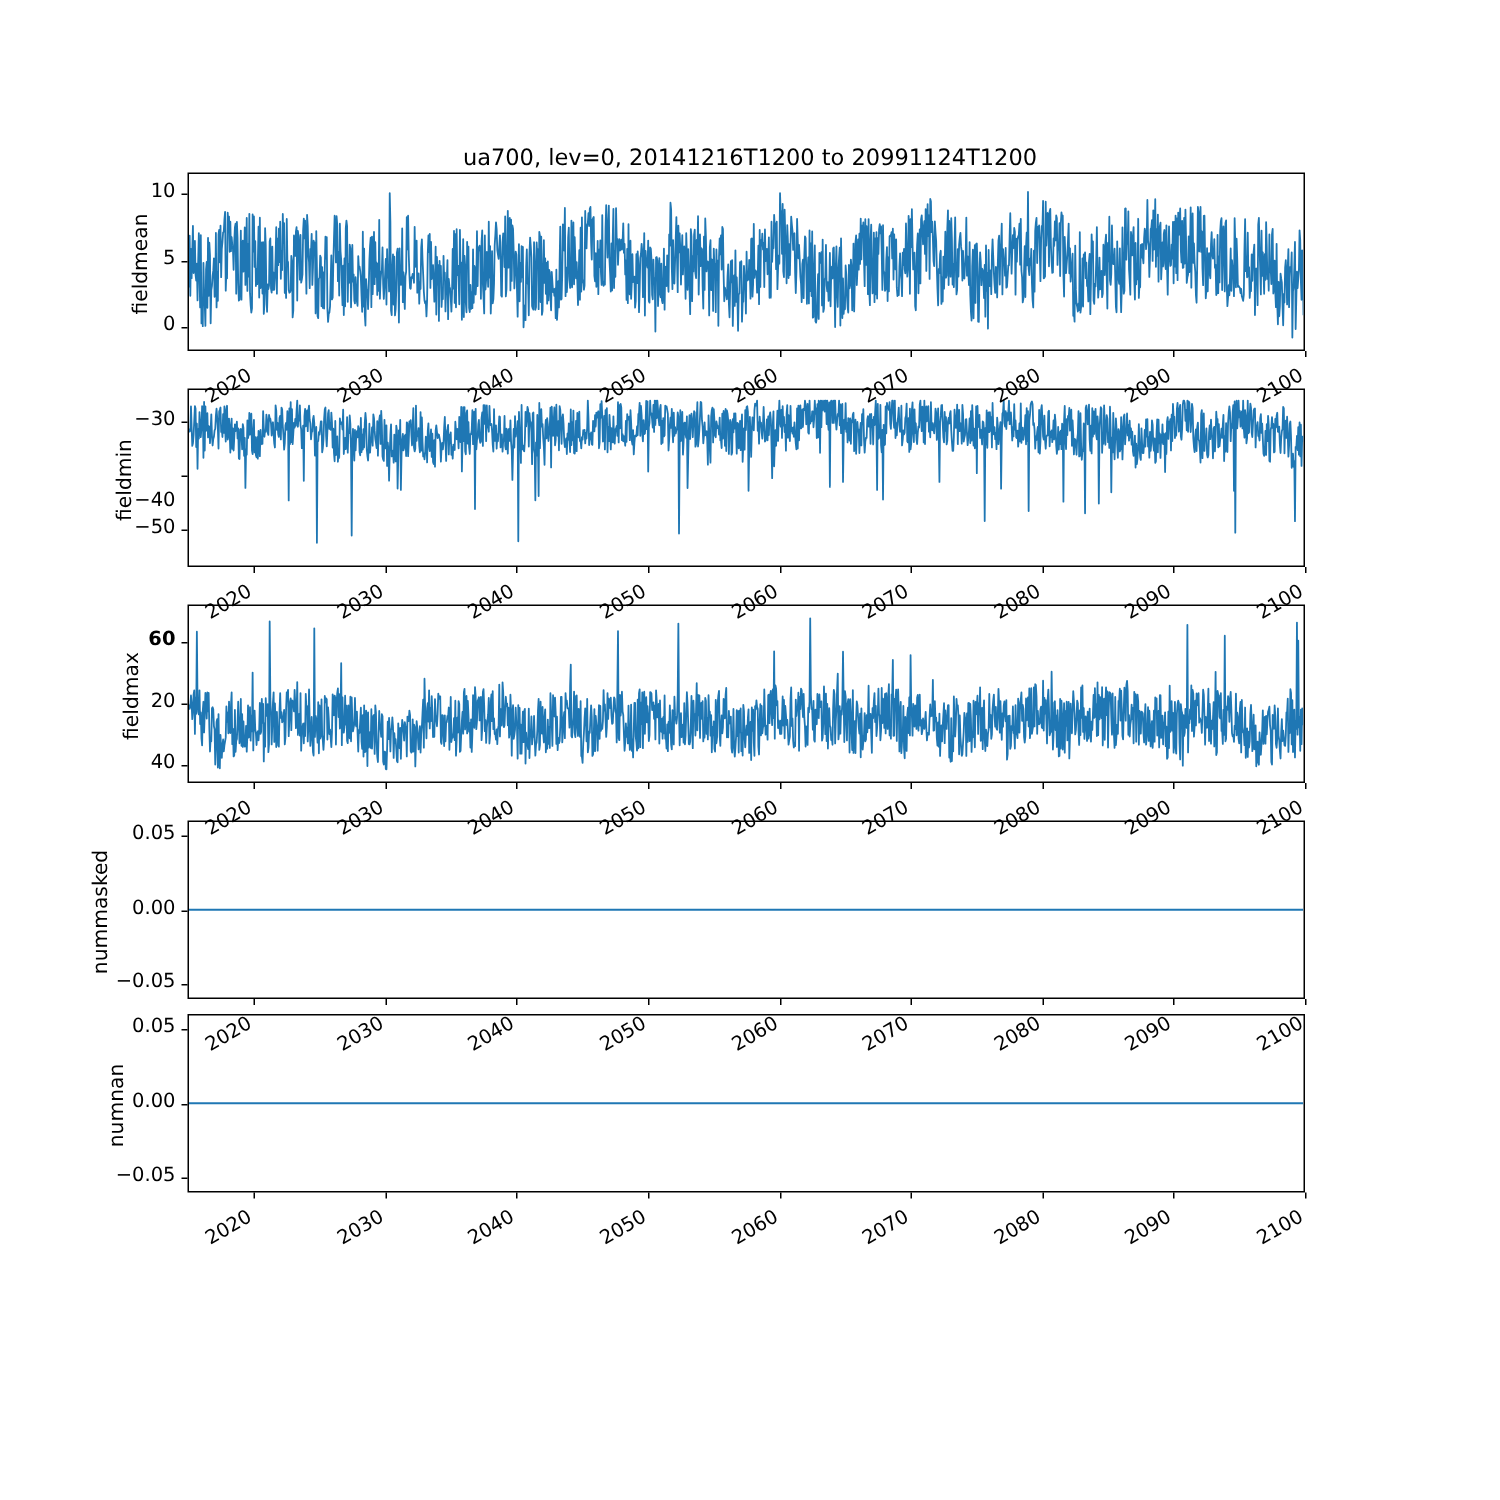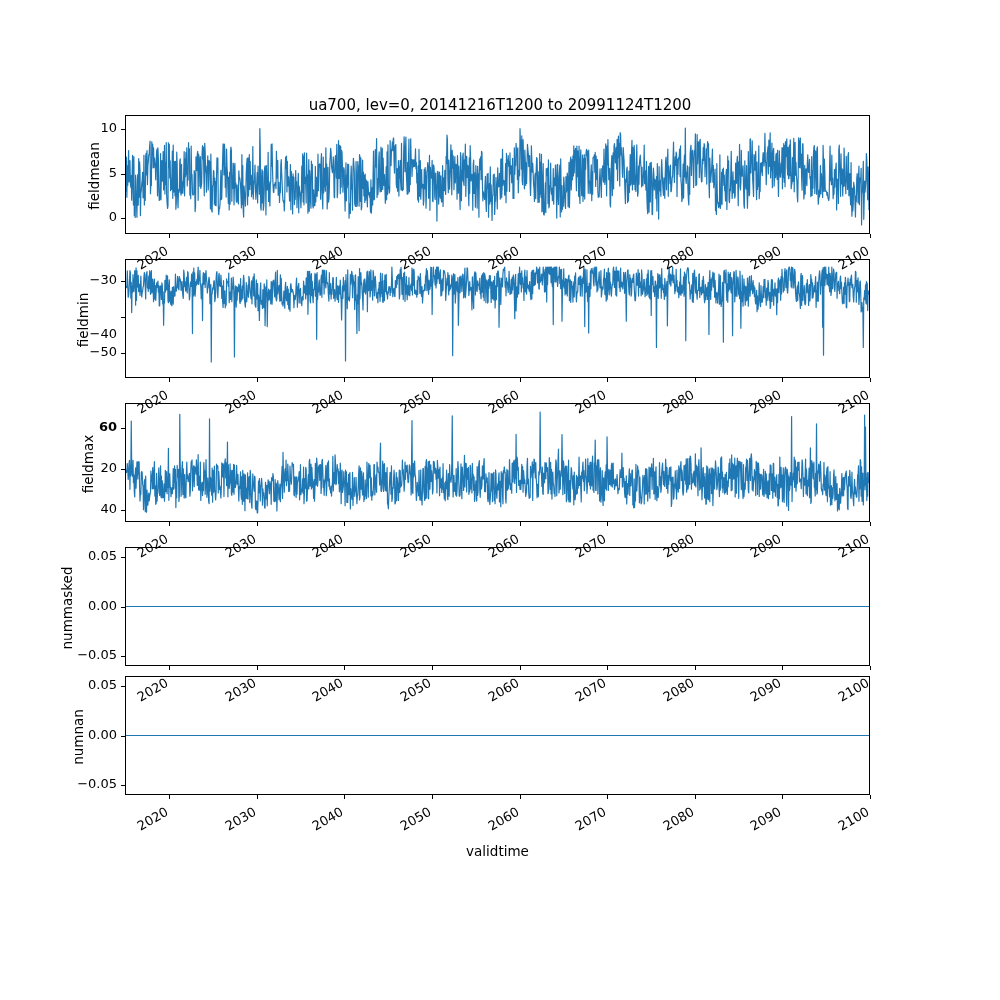--- a/index.html
+++ b/index.html
@@ -120,21 +120,20 @@
     </div>
   <div class="ylabel" style="left:7px; top:600px; width:120px;">nummasked</div>
 
   <div class="panel" id="panel4" style="left:125px; top:676px; width:745px; height:119px;">
       <svg viewBox="0 0 745 119" preserveAspectRatio="none">
         <path d="M0.00 59.50 L1.87 59.50 L3.73 59.50 L5.60 59.50 L7.47 59.50 L9.34 59.50 L11.20 59.50 L13.07 59.50 L14.94 59.50 L16.80 59.50 L18.67 59.50 L20.54 59.50 L22.41 59.50 L24.27 59.50 L26.14 59.50 L28.01 59.50 L29.87 59.50 L31.74 59.50 L33.61 59.50 L35.48 59.50 L37.34 59.50 L39.21 59.50 L41.08 59.50 L42.94 59.50 L44.81 59.50 L46.68 59.50 L48.55 59.50 L50.41 59.50 L52.28 59.50 L54.15 59.50 L56.02 59.50 L57.88 59.50 L59.75 59.50 L61.62 59.50 L63.48 59.50 L65.35 59.50 L67.22 59.50 L69.09 59.50 L70.95 59.50 L72.82 59.50 L74.69 59.50 L76.55 59.50 L78.42 59.50 L80.29 59.50 L82.16 59.50 L84.02 59.50 L85.89 59.50 L87.76 59.50 L89.62 59.50 L91.49 59.50 L93.36 59.50 L95.23 59.50 L97.09 59.50 L98.96 59.50 L100.83 59.50 L102.69 59.50 L104.56 59.50 L106.43 59.50 L108.30 59.50 L110.16 59.50 L112.03 59.50 L113.90 59.50 L115.76 59.50 L117.63 59.50 L119.50 59.50 L121.37 59.50 L123.23 59.50 L125.10 59.50 L126.97 59.50 L128.83 59.50 L130.70 59.50 L132.57 59.50 L134.44 59.50 L136.30 59.50 L138.17 59.50 L140.04 59.50 L141.90 59.50 L143.77 59.50 L145.64 59.50 L147.51 59.50 L149.37 59.50 L151.24 59.50 L153.11 59.50 L154.97 59.50 L156.84 59.50 L158.71 59.50 L160.58 59.50 L162.44 59.50 L164.31 59.50 L166.18 59.50 L168.05 59.50 L169.91 59.50 L171.78 59.50 L173.65 59.50 L175.51 59.50 L177.38 59.50 L179.25 59.50 L181.12 59.50 L182.98 59.50 L184.85 59.50 L186.72 59.50 L188.58 59.50 L190.45 59.50 L192.32 59.50 L194.19 59.50 L196.05 59.50 L197.92 59.50 L199.79 59.50 L201.65 59.50 L203.52 59.50 L205.39 59.50 L207.26 59.50 L209.12 59.50 L210.99 59.50 L212.86 59.50 L214.72 59.50 L216.59 59.50 L218.46 59.50 L220.33 59.50 L222.19 59.50 L224.06 59.50 L225.93 59.50 L227.79 59.50 L229.66 59.50 L231.53 59.50 L233.40 59.50 L235.26 59.50 L237.13 59.50 L239.00 59.50 L240.86 59.50 L242.73 59.50 L244.60 59.50 L246.47 59.50 L248.33 59.50 L250.20 59.50 L252.07 59.50 L253.93 59.50 L255.80 59.50 L257.67 59.50 L259.54 59.50 L261.40 59.50 L263.27 59.50 L265.14 59.50 L267.01 59.50 L268.87 59.50 L270.74 59.50 L272.61 59.50 L274.47 59.50 L276.34 59.50 L278.21 59.50 L280.08 59.50 L281.94 59.50 L283.81 59.50 L285.68 59.50 L287.54 59.50 L289.41 59.50 L291.28 59.50 L293.15 59.50 L295.01 59.50 L296.88 59.50 L298.75 59.50 L300.61 59.50 L302.48 59.50 L304.35 59.50 L306.22 59.50 L308.08 59.50 L309.95 59.50 L311.82 59.50 L313.68 59.50 L315.55 59.50 L317.42 59.50 L319.29 59.50 L321.15 59.50 L323.02 59.50 L324.89 59.50 L326.75 59.50 L328.62 59.50 L330.49 59.50 L332.36 59.50 L334.22 59.50 L336.09 59.50 L337.96 59.50 L339.82 59.50 L341.69 59.50 L343.56 59.50 L345.43 59.50 L347.29 59.50 L349.16 59.50 L351.03 59.50 L352.89 59.50 L354.76 59.50 L356.63 59.50 L358.50 59.50 L360.36 59.50 L362.23 59.50 L364.10 59.50 L365.96 59.50 L367.83 59.50 L369.70 59.50 L371.57 59.50 L373.43 59.50 L375.30 59.50 L377.17 59.50 L379.04 59.50 L380.90 59.50 L382.77 59.50 L384.64 59.50 L386.50 59.50 L388.37 59.50 L390.24 59.50 L392.11 59.50 L393.97 59.50 L395.84 59.50 L397.71 59.50 L399.57 59.50 L401.44 59.50 L403.31 59.50 L405.18 59.50 L407.04 59.50 L408.91 59.50 L410.78 59.50 L412.64 59.50 L414.51 59.50 L416.38 59.50 L418.25 59.50 L420.11 59.50 L421.98 59.50 L423.85 59.50 L425.71 59.50 L427.58 59.50 L429.45 59.50 L431.32 59.50 L433.18 59.50 L435.05 59.50 L436.92 59.50 L438.78 59.50 L440.65 59.50 L442.52 59.50 L444.39 59.50 L446.25 59.50 L448.12 59.50 L449.99 59.50 L451.85 59.50 L453.72 59.50 L455.59 59.50 L457.46 59.50 L459.32 59.50 L461.19 59.50 L463.06 59.50 L464.92 59.50 L466.79 59.50 L468.66 59.50 L470.53 59.50 L472.39 59.50 L474.26 59.50 L476.13 59.50 L477.99 59.50 L479.86 59.50 L481.73 59.50 L483.60 59.50 L485.46 59.50 L487.33 59.50 L489.20 59.50 L491.07 59.50 L492.93 59.50 L494.80 59.50 L496.67 59.50 L498.53 59.50 L500.40 59.50 L502.27 59.50 L504.14 59.50 L506.00 59.50 L507.87 59.50 L509.74 59.50 L511.60 59.50 L513.47 59.50 L515.34 59.50 L517.21 59.50 L519.07 59.50 L520.94 59.50 L522.81 59.50 L524.67 59.50 L526.54 59.50 L528.41 59.50 L530.28 59.50 L532.14 59.50 L534.01 59.50 L535.88 59.50 L537.74 59.50 L539.61 59.50 L541.48 59.50 L543.35 59.50 L545.21 59.50 L547.08 59.50 L548.95 59.50 L550.81 59.50 L552.68 59.50 L554.55 59.50 L556.42 59.50 L558.28 59.50 L560.15 59.50 L562.02 59.50 L563.88 59.50 L565.75 59.50 L567.62 59.50 L569.49 59.50 L571.35 59.50 L573.22 59.50 L575.09 59.50 L576.95 59.50 L578.82 59.50 L580.69 59.50 L582.56 59.50 L584.42 59.50 L586.29 59.50 L588.16 59.50 L590.03 59.50 L591.89 59.50 L593.76 59.50 L595.63 59.50 L597.49 59.50 L599.36 59.50 L601.23 59.50 L603.10 59.50 L604.96 59.50 L606.83 59.50 L608.70 59.50 L610.56 59.50 L612.43 59.50 L614.30 59.50 L616.17 59.50 L618.03 59.50 L619.90 59.50 L621.77 59.50 L623.63 59.50 L625.50 59.50 L627.37 59.50 L629.24 59.50 L631.10 59.50 L632.97 59.50 L634.84 59.50 L636.70 59.50 L638.57 59.50 L640.44 59.50 L642.31 59.50 L644.17 59.50 L646.04 59.50 L647.91 59.50 L649.77 59.50 L651.64 59.50 L653.51 59.50 L655.38 59.50 L657.24 59.50 L659.11 59.50 L660.98 59.50 L662.84 59.50 L664.71 59.50 L666.58 59.50 L668.45 59.50 L670.31 59.50 L672.18 59.50 L674.05 59.50 L675.91 59.50 L677.78 59.50 L679.65 59.50 L681.52 59.50 L683.38 59.50 L685.25 59.50 L687.12 59.50 L688.98 59.50 L690.85 59.50 L692.72 59.50 L694.59 59.50 L696.45 59.50 L698.32 59.50 L700.19 59.50 L702.06 59.50 L703.92 59.50 L705.79 59.50 L707.66 59.50 L709.52 59.50 L711.39 59.50 L713.26 59.50 L715.13 59.50 L716.99 59.50 L718.86 59.50 L720.73 59.50 L722.59 59.50 L724.46 59.50 L726.33 59.50 L728.20 59.50 L730.06 59.50 L731.93 59.50 L733.80 59.50 L735.66 59.50 L737.53 59.50 L739.40 59.50 L741.27 59.50 L743.13 59.50 L745.00 59.50" fill="none" stroke="#1f77b4" stroke-width="1.2" stroke-linejoin="round"></path>
       </svg>
     </div>
   <div class="ylabel" style="left:18px; top:729px; width:120px;">numnan</div>
 
-  <div class="xlabel" style="left:125px; top:843px; width:745px;">validtime</div>
 
 <div class="ytick" style="left: 63px; top: 209.015px; width: 54px;">0</div>
     <div class="ytickmark" style="left: 121px; top: 218.015px;"></div>
     <div class="ytick" style="left: 63px; top: 164.612px; width: 54px;">5</div>
     <div class="ytickmark" style="left: 121px; top: 173.612px;"></div>
     <div class="ytick" style="left: 63px; top: 120.209px; width: 54px;">10</div>
     <div class="ytickmark" style="left: 121px; top: 129.209px;"></div>
     <div class="xtickmark" style="left: 169.153px; top: 234px;"></div>
     <div class="xtick-rot" style="left: 115.153px; top: 242px; width: 52px;">2020</div>
     <div class="xtickmark" style="left: 256.759px; top: 234px;"></div>

